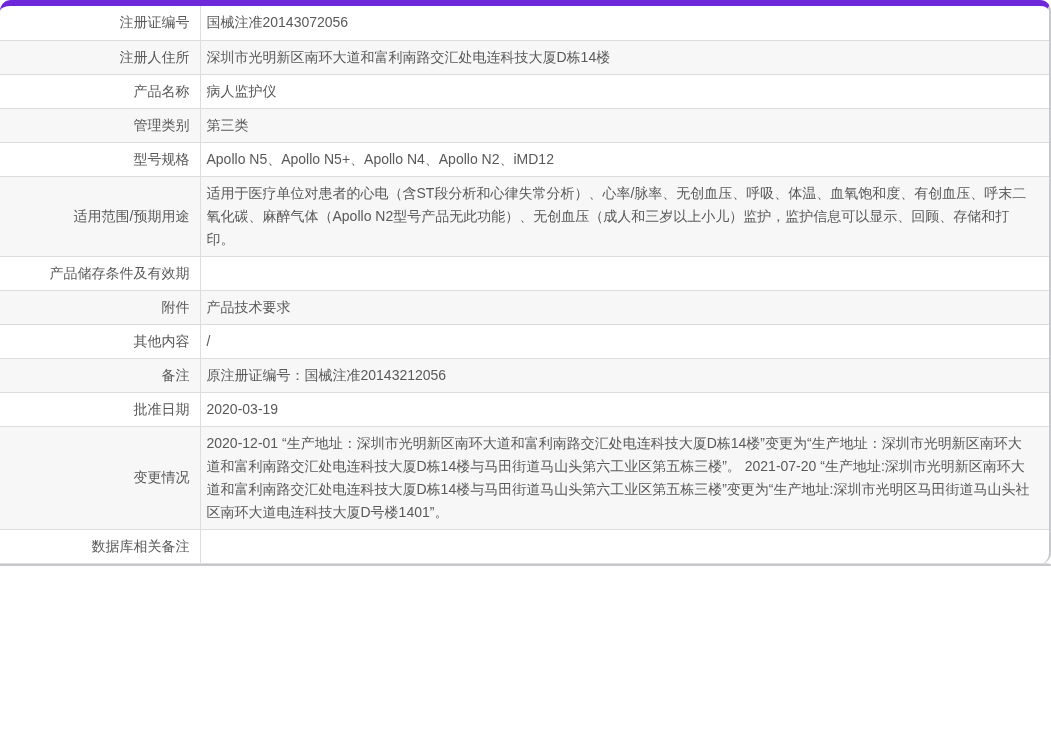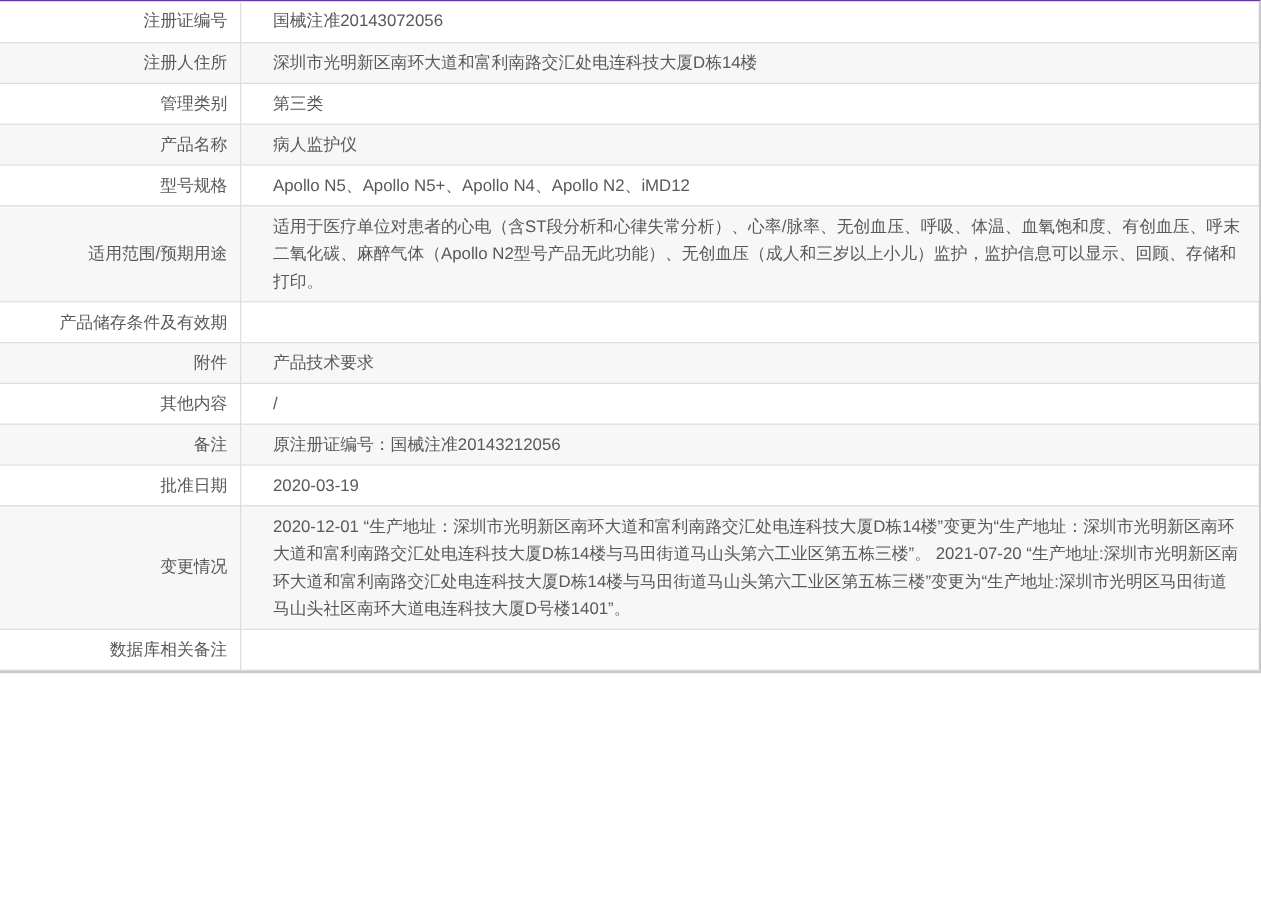--- a/index.html
+++ b/index.html
@@ -8,24 +8,25 @@
     background: #ffffff;
     font-family: "Liberation Sans", "DejaVu Sans", sans-serif;
   }
   .page {
     width: 1051px;
     height: 753px;
     overflow: hidden;
     background: #ffffff;
   }
   .table-wrap {
-    border-top: 1px solid #6d28d9;
+    border-top: 6px solid #6d28d9;
     border-right: 2px solid #c8c9cc;
     box-sizing: border-box;
     width: 1051px;
+    border-radius: 11px;
   }
   table.info-table {
     width: 100%;
     border-collapse: collapse;
     table-layout: fixed;
   }
   table.info-table tr:nth-child(even) {
     background: #f7f7f7;
   }
   table.info-table th,
@@ -43,21 +44,21 @@
   }
   table.info-table th {
     width: 200px;
     text-align: right;
     padding-left: 6px;
     padding-right: 10px;
     border-right: 1px solid #dddddd;
   }
   table.info-table td {
     text-align: left;
-    padding-left: 27px;
+    padding-left: 6px;
     padding-right: 14px;
     overflow-wrap: break-word;
   }
   .bottom-edge-line {
     height: 2px;
     background: #c6c8cc;
   }
 </style>
 </head>
 <body>
@@ -72,27 +73,27 @@
   </tr>
 
 
   <tr>
     <th>注册人住所</th>
     <td>深圳市光明新区南环大道和富利南路交汇处电连科技大厦D栋14楼</td>
   </tr>
 
 
   <tr>
-    <th>管理类别</th>
-    <td>第三类</td>
+    <th>产品名称</th>
+    <td>病人监护仪</td>
   </tr>
 
   <tr>
-    <th>产品名称</th>
-    <td>病人监护仪</td>
+    <th>管理类别</th>
+    <td>第三类</td>
   </tr>
 
   <tr>
     <th>型号规格</th>
     <td>Apollo N5、Apollo N5+、Apollo N4、Apollo N2、iMD12</td>
   </tr>
 
 
   <tr>
     <th>适用范围/预期用途</th>

